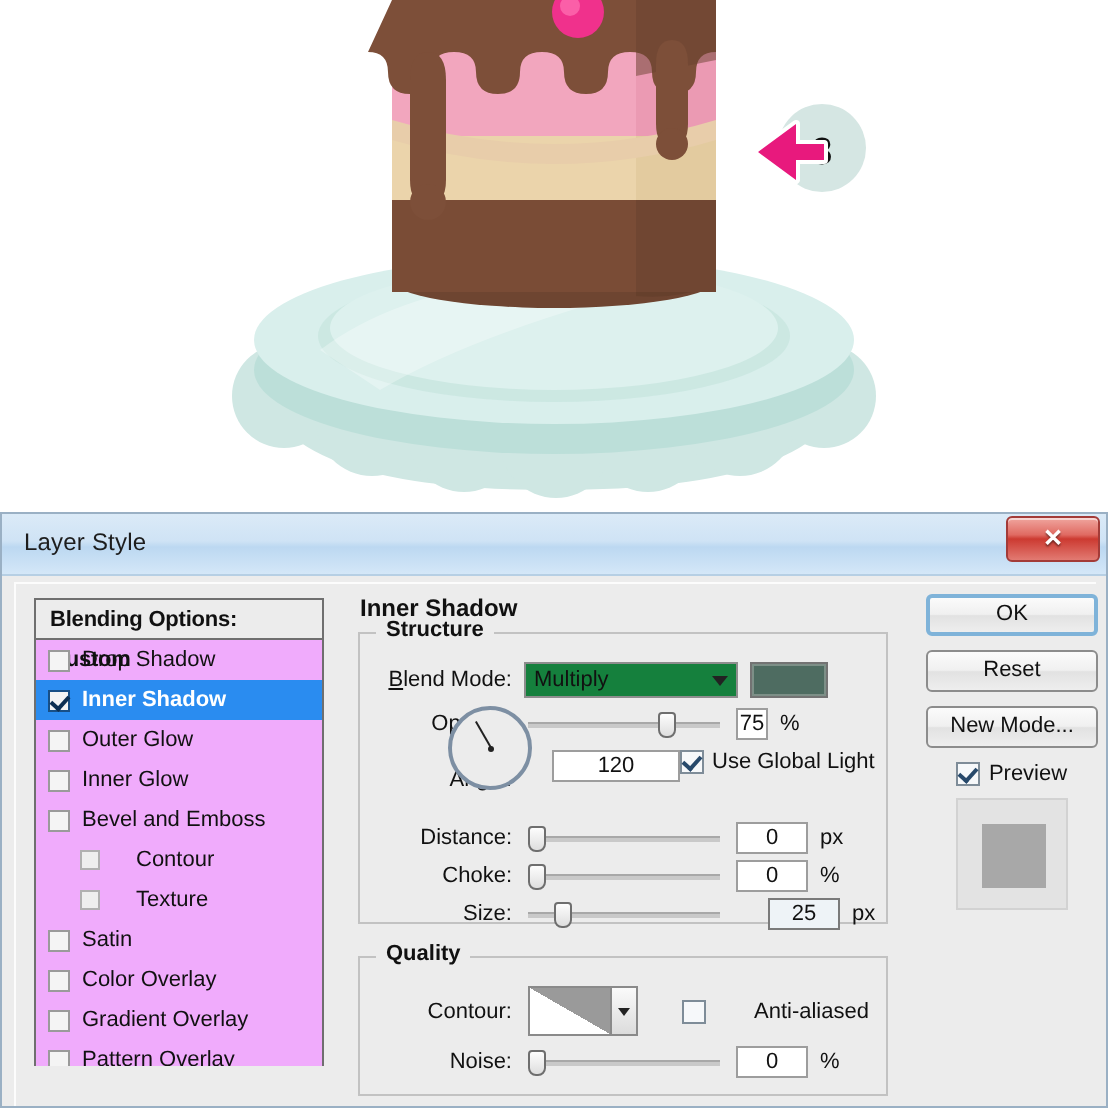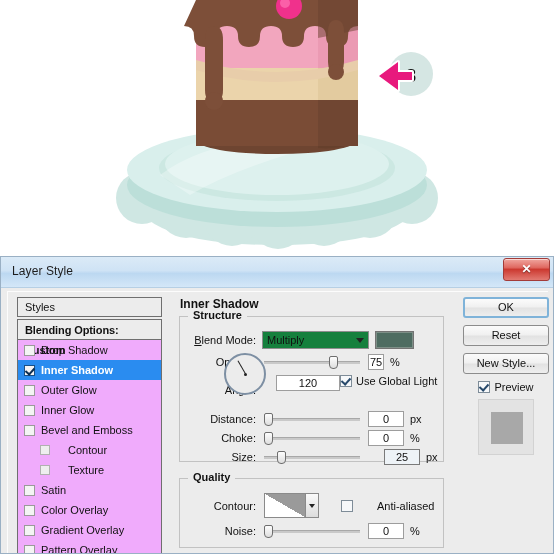--- a/index.html
+++ b/index.html
@@ -284,21 +284,20 @@
   <div id="dialog">
 
     <div id="titlebar">
       <div class="ttl">Layer Style</div>
       <div id="closebtn">✕</div>
     </div>
 
     <div id="dlgbody">
 
       <div id="styleslist">
-        <div class="styles-head">Styles</div>
         <div class="blending-row">Blending Options: Custom</div>
         <div id="fxlist">
             <div class="fx">
               <span class="cb"></span>
               <span>Drop Shadow</span>
             </div>
             <div class="fx sel">
               <span class="cb on"></span>
               <span>Inner Shadow</span>
             </div>
@@ -438,21 +437,21 @@
             </div>
             <div class="num" style="width:36px;margin-left:8px;">0</div>
             <div class="unit">%</div>
           </div>
         </div>
       </div>
 
       <div id="right">
         <div class="btn primary">OK</div>
         <div class="btn">Reset</div>
-        <div class="btn">New Style...</div>
+        <div class="btn">New Mode...</div>
         <div id="previewRow">
           <span class="chk" style="display:flex;align-items:center;">
             <span class="box on" id="pvBox"></span>
             <span>Preview</span>
           </span>
         </div>
         <div id="previewBox">
           <div class="inner"></div>
         </div>
       </div>

